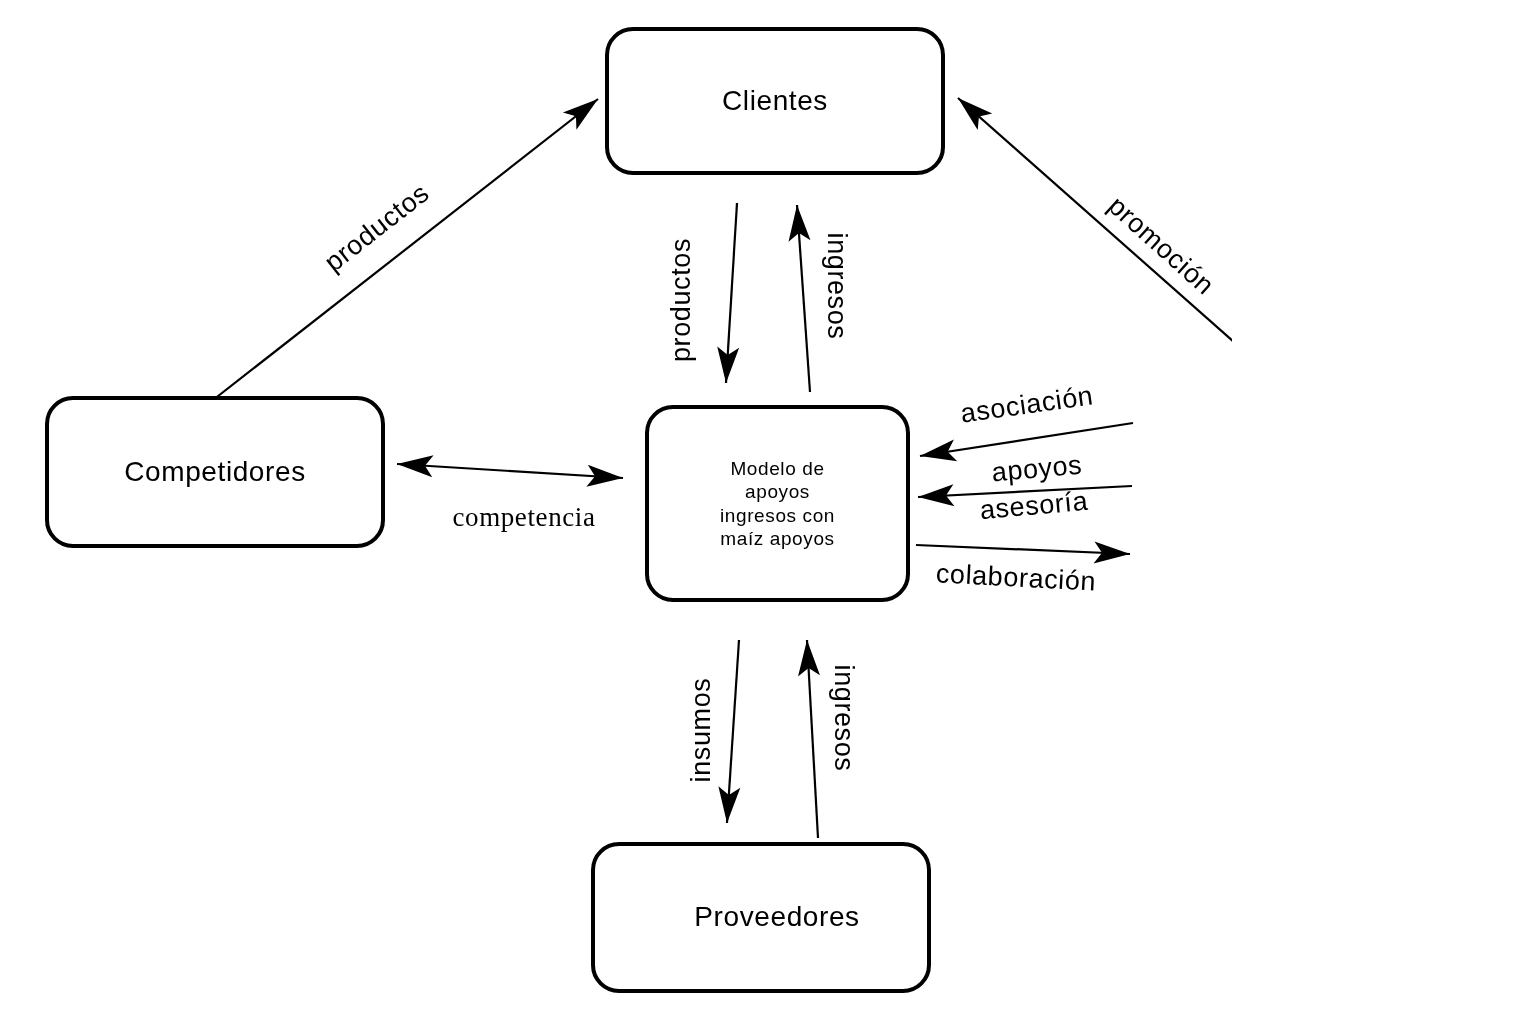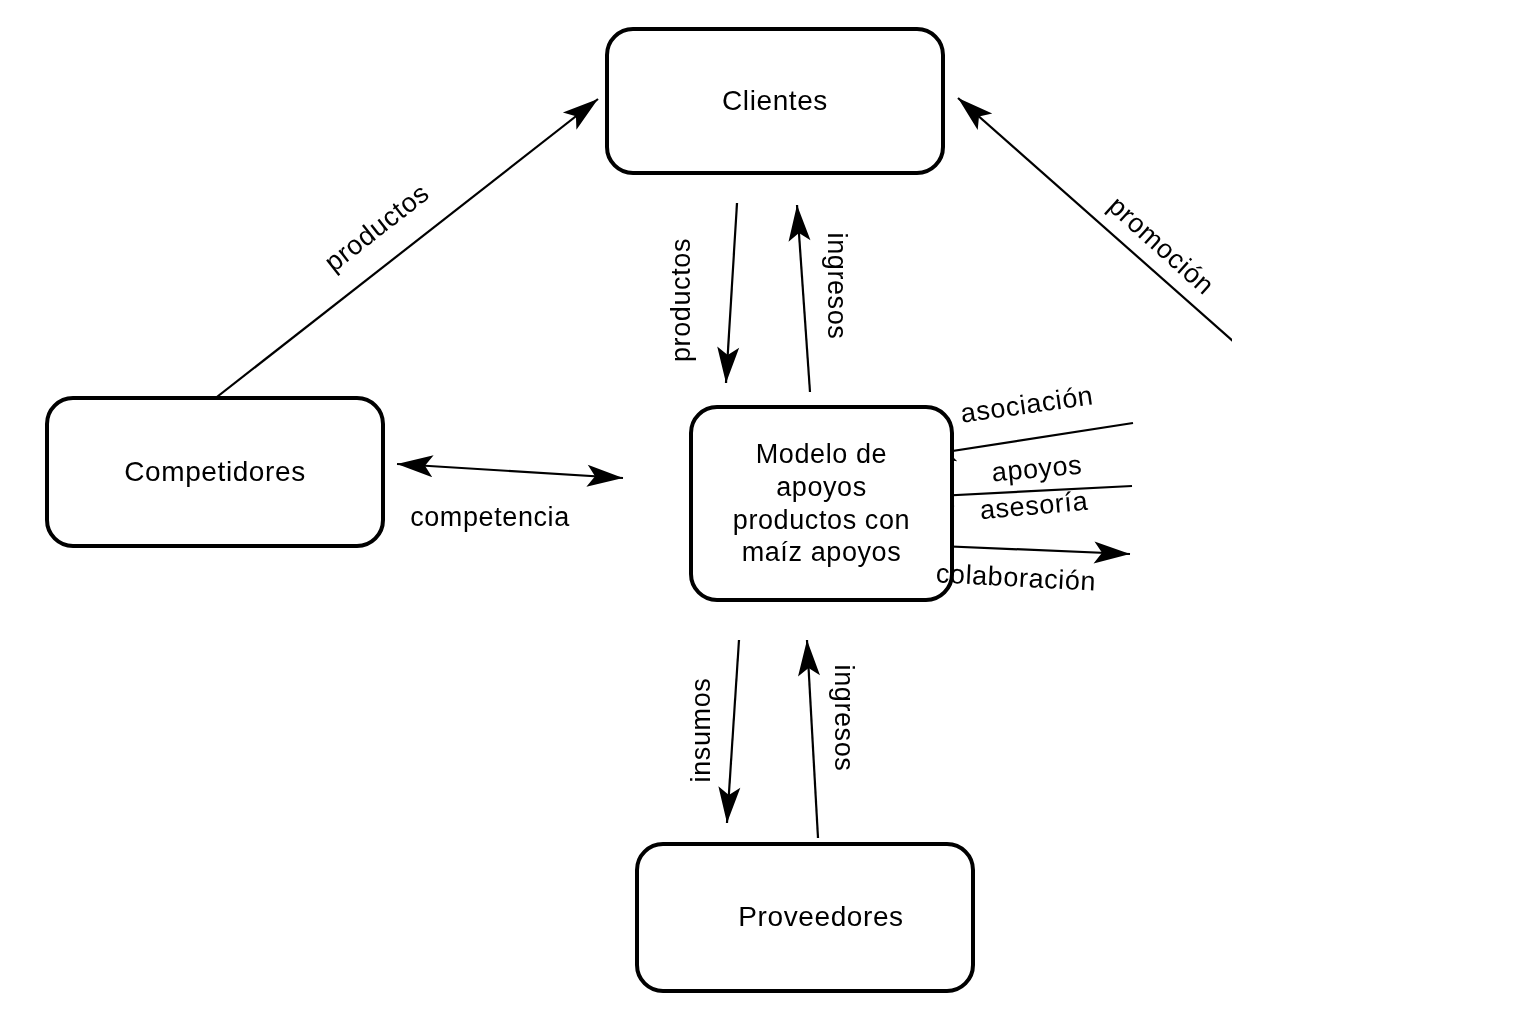--- a/index.html
+++ b/index.html
@@ -35,23 +35,23 @@
     flex-direction: column;
     align-items: center;
     justify-content: center;
     text-align: center;
     font-size: 28px;
     letter-spacing: 0.6px;
     line-height: 1.22;
   }
   .node-clientes        { left: 605px;  top: 27px;  width: 340px; height: 148px; }
   .node-competidores    { left: 45px;   top: 396px; width: 340px; height: 152px; }
-  .node-center          { left: 645px;  top: 405px; width: 265px; height: 197px; font-size: 27px; margin-left: 44px; }
+  .node-center          { left: 645px;  top: 405px; width: 265px; height: 197px; font-size: 19px; }
   .node-complementadores{ left: 1143px; top: 420px; width: 342px; height: 150px; }
-  .node-proveedores     { left: 635px;  top: 842px; width: 340px; height: 151px; padding-left: 32px; }
+  .node-proveedores     { left: 591px;  top: 842px; width: 340px; height: 151px; padding-left: 32px; }
   .edge-label {
     position: absolute;
     white-space: nowrap;
     font-size: 27px;
     letter-spacing: 0.6px;
   }
 </style>
 </head>
 <body>
 
@@ -80,38 +80,38 @@
     <span>Clientes</span>
   </div>
 
   <div class="node node-competidores">
     <span>Competidores</span>
   </div>
 
   <div class="node node-center">
     <span>Modelo de</span>
     <span>apoyos</span>
-    <span>productos con</span>
+    <span>ingresos con</span>
     <span>maíz apoyos</span>
   </div>
 
 
   <div class="node node-proveedores">
     <span>Proveedores</span>
   </div>
 
   <div class="edge-label" style="left:377px; top:228px; transform:translate(-50%,-50%) rotate(-38deg);">productos</div>
 
   <div class="edge-label" style="left:1161px; top:246px; transform:translate(-50%,-50%) rotate(42deg);">promoción</div>
 
   <div class="edge-label" style="left:681px; top:300px; transform:translate(-50%,-50%) rotate(-90deg);">productos</div>
 
   <div class="edge-label" style="left:836px; top:286px; transform:translate(-50%,-50%) rotate(90deg);">ingresos</div>
 
-  <div class="edge-label" style="left:490px; top:517px; transform:translate(-50%,-50%);">competencia</div>
+  <div class="edge-label" style="left:524px; top:517px; transform:translate(-50%,-50%);font-family:Liberation Serif, serif;">competencia</div>
 
   <div class="edge-label" style="left:1027px; top:405px; transform:translate(-50%,-50%) rotate(-8deg);">asociación</div>
 
   <div class="edge-label" style="left:1037px; top:469px; transform:translate(-50%,-50%) rotate(-5deg);">apoyos</div>
 
   <div class="edge-label" style="left:1034px; top:506px; transform:translate(-50%,-50%) rotate(-5deg);">asesoría</div>
 
   <div class="edge-label" style="left:1016px; top:578px; transform:translate(-50%,-50%) rotate(3deg);">colaboración</div>
 
   <div class="edge-label" style="left:701px; top:730px; transform:translate(-50%,-50%) rotate(-90deg);">insumos</div>

